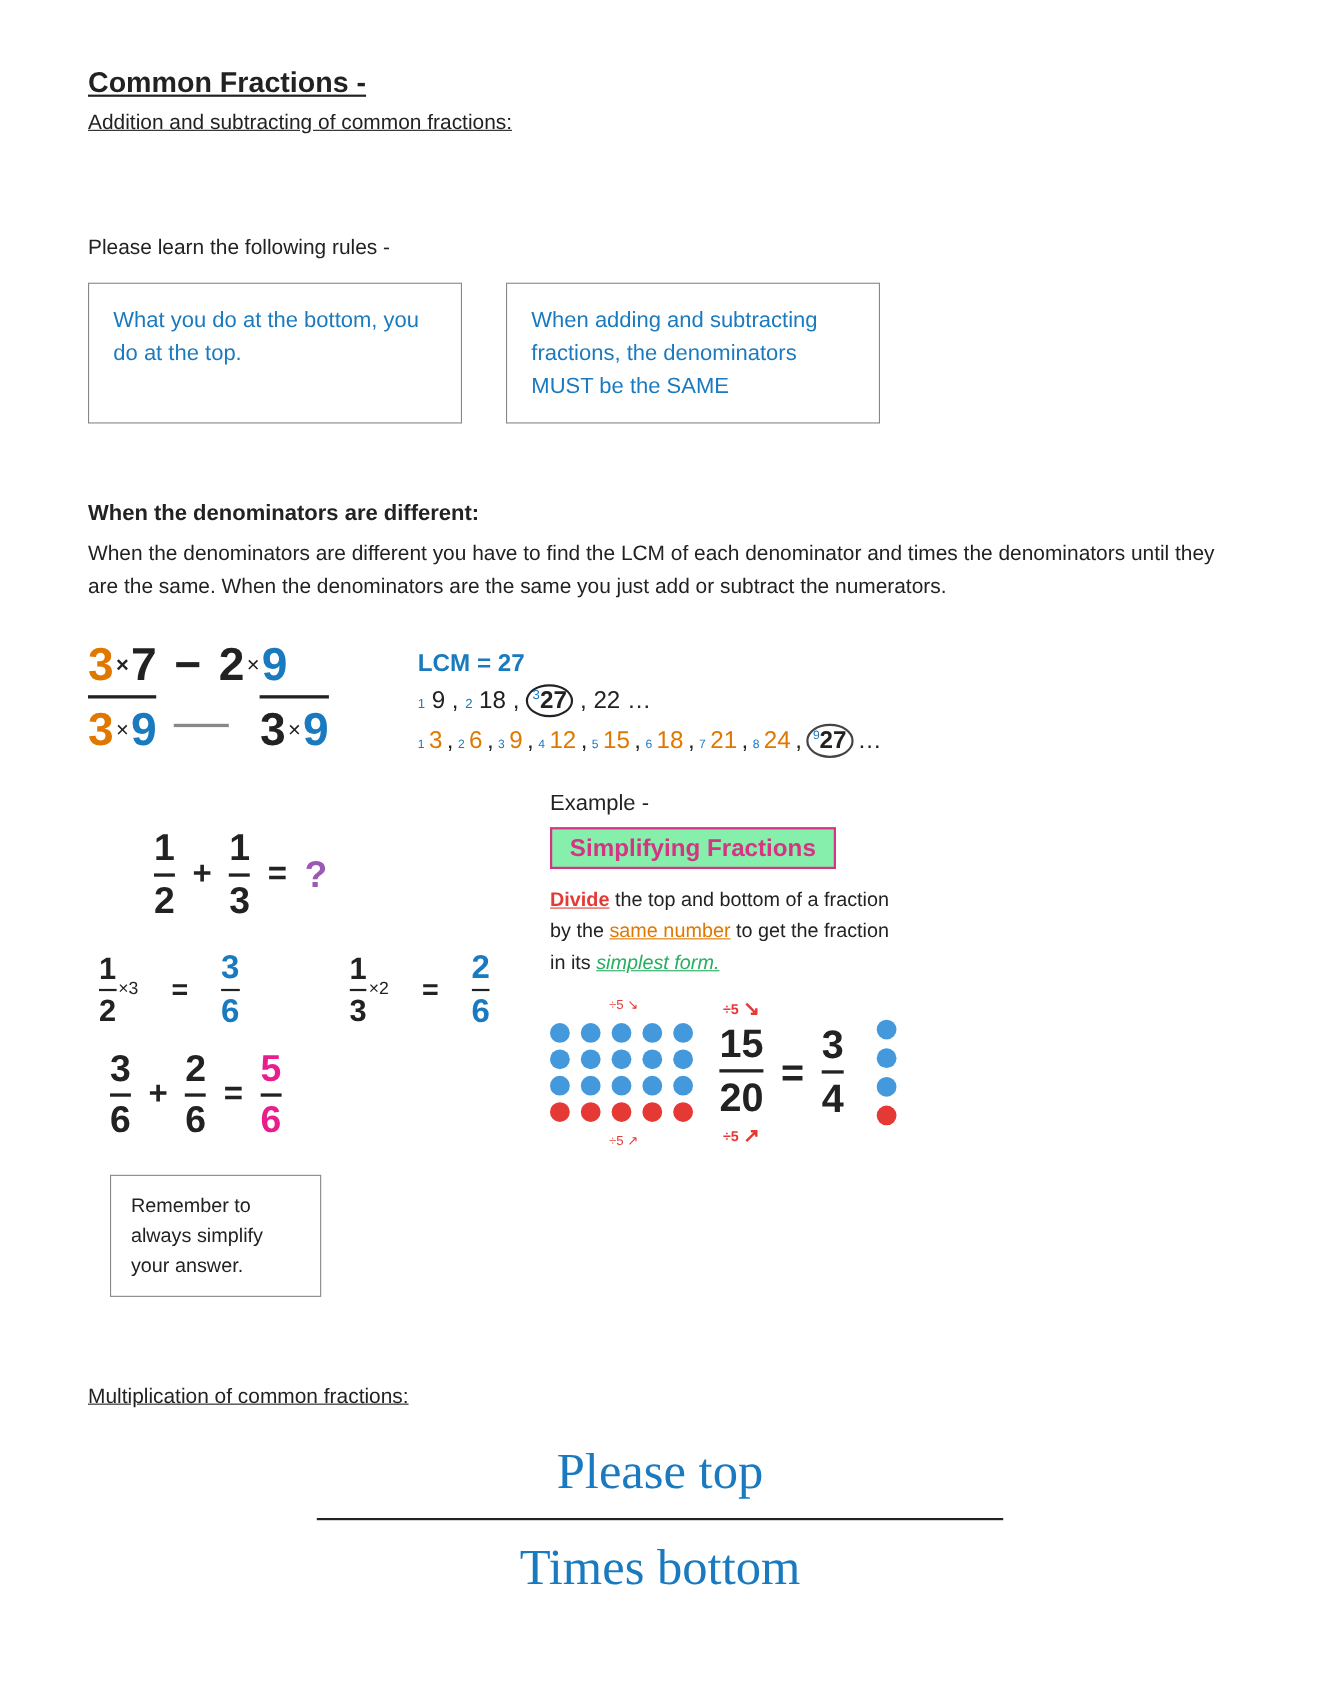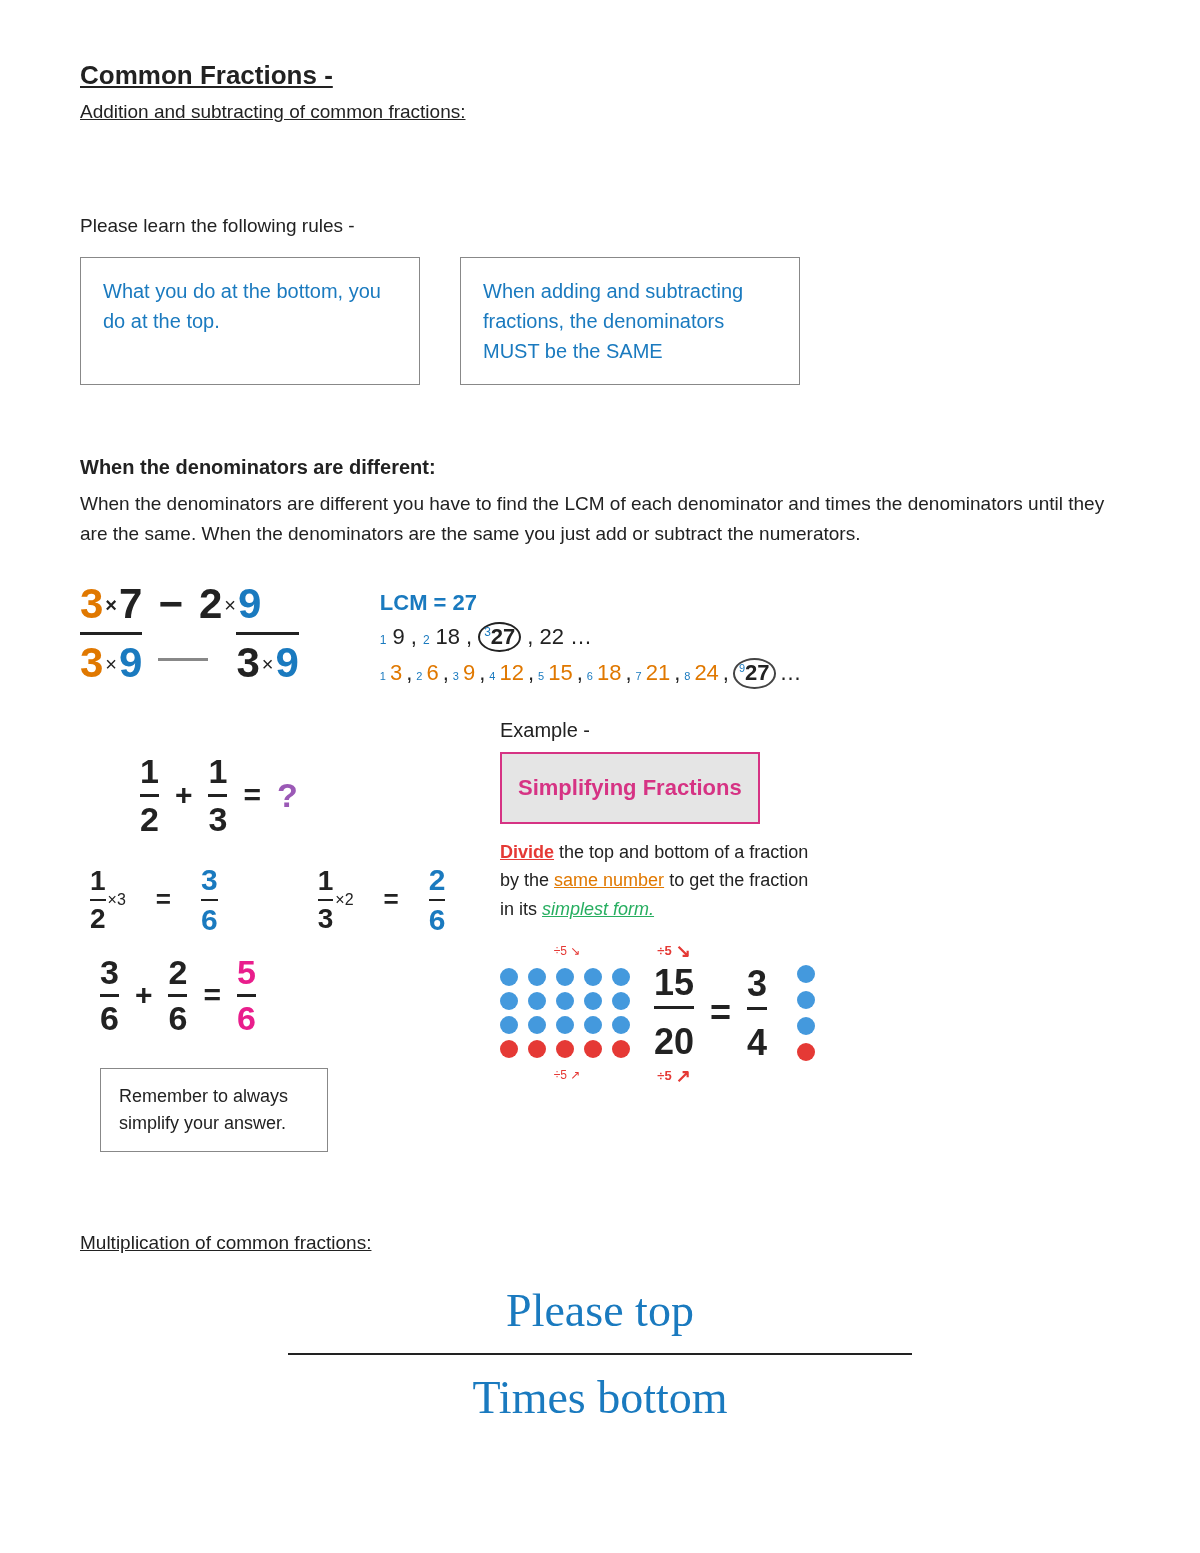--- a/index.html
+++ b/index.html
@@ -259,30 +259,30 @@
       font-size: 34px;
       font-weight: bold;
     }
 
     
     .remember-box {
       border: 1.5px solid #888;
       padding: 14px 18px;
       font-size: 18px;
       color: #222;
-      width: 228px;
+      width: 192px;
       line-height: 1.5;
       margin-top: 18px;
     }
 
     
     .simplifying-box {
       border: 2px solid #d63384;
-      background: #e5e5e5;
-      padding: 21px 16px;
+      background: #86efac;
+      padding: 4px 16px;
       font-size: 22px;
       font-weight: bold;
       color: #d63384;
       display: inline-block;
       margin-bottom: 14px;
     }
 
     .simplify-text {
       font-size: 18px;
       line-height: 1.6;
@@ -325,21 +325,21 @@
       font-size: 36px;
       font-weight: bold;
     }
 
     .big-frac-result .bfn {
       border-bottom: 3px solid #222;
       padding-bottom: 2px;
     }
 
     .big-frac-result .bfd {
-      padding-top: 12px;
+      padding-top: 2px;
     }
 
     
     .mult-section {
       margin-top: 80px;
     }
 
     .mult-subtitle {
       text-decoration: underline;
       font-size: 19px;

